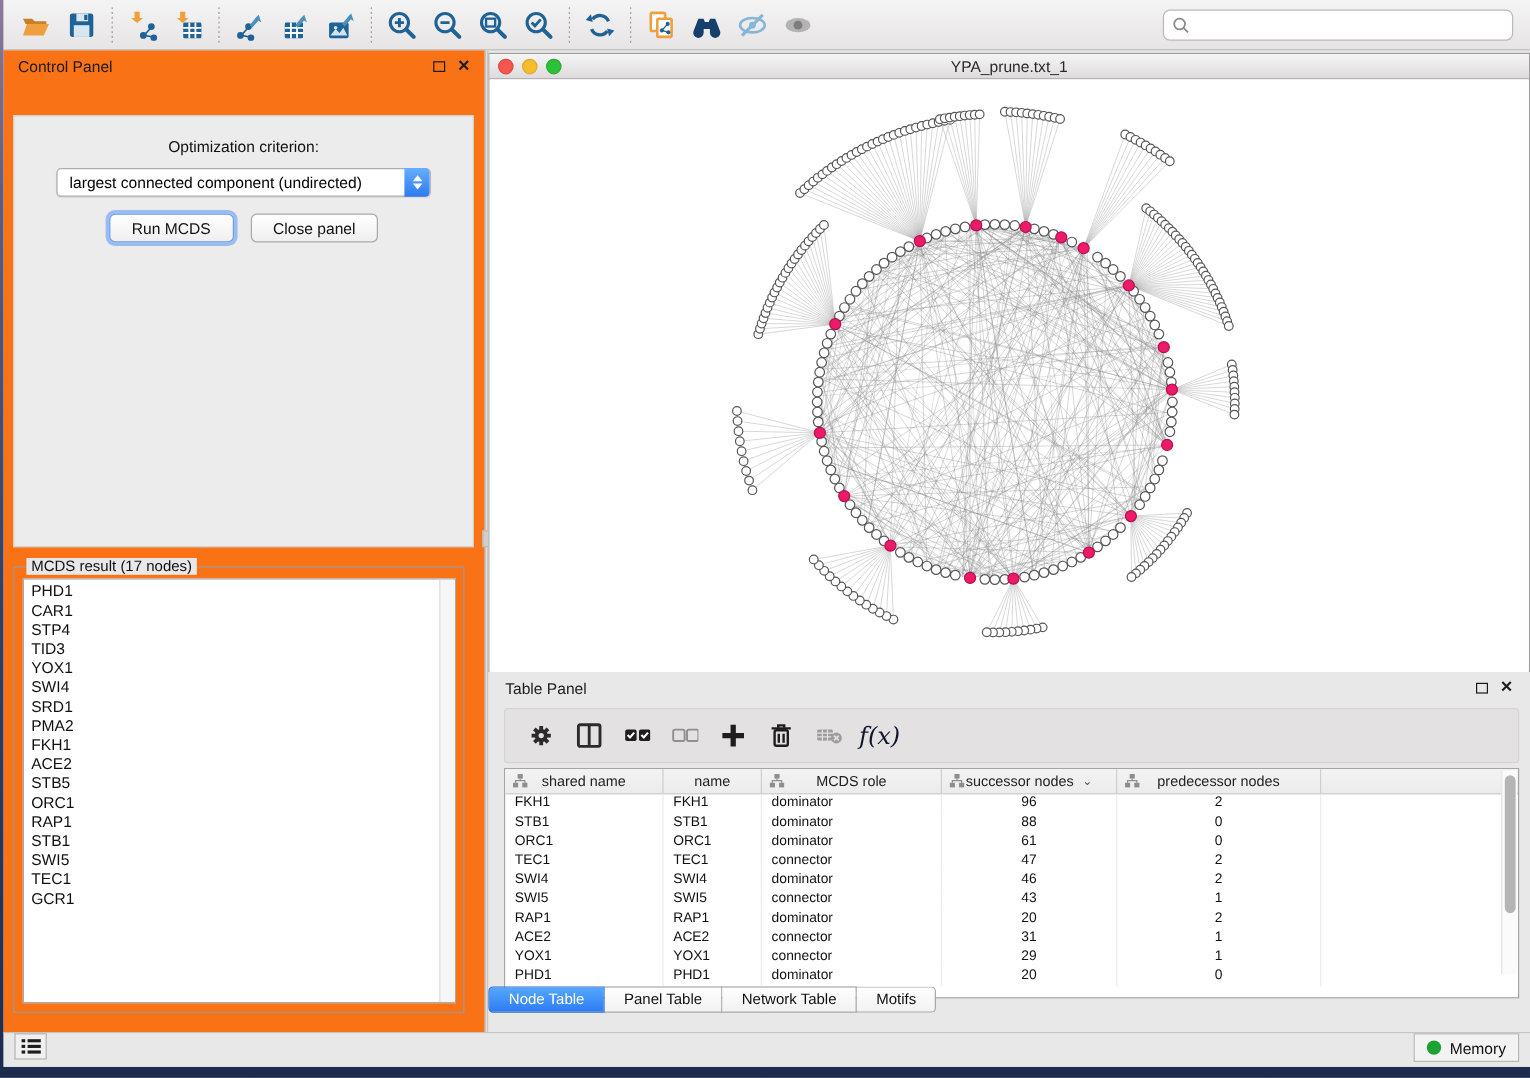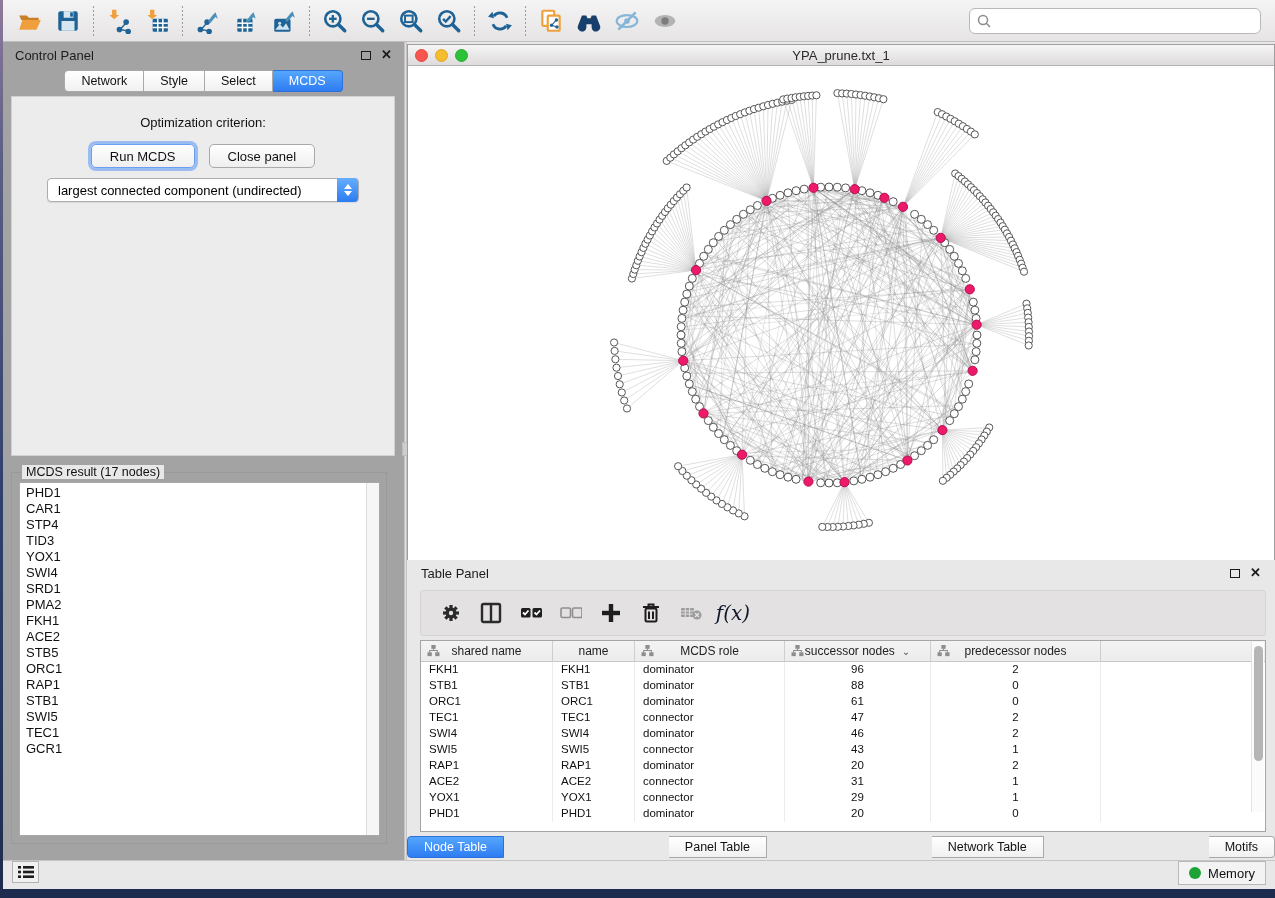--- a/index.html
+++ b/index.html
@@ -15,21 +15,21 @@
   .tb-btn { width:38px; height:34px; display:flex; align-items:center; justify-content:center;
     background:transparent; border:none; cursor:default; flex:none; }
   .tb-sep { width:1px; height:30px; margin:0 6px; flex:none;
     background-image:linear-gradient(#9a9a9a 40%, transparent 40%); background-size:1px 4px; }
   #toolbar-spacer { flex:1; }
   #quick-search { width:292px; height:26px; background:#fff; border:1px solid #b9b9b9;
     border-radius:6px; display:flex; align-items:center; padding:0 6px; margin-right:6px; }
   #quick-search input { border:none; outline:none; flex:1; font-size:13px; background:transparent; }
 
   
-  #control-panel { position:absolute; left:0; top:42px; width:401px; height:818px; background:#a3a3a3; }
+  #control-panel { position:absolute; left:0; top:42px; width:401px; height:818px; background:#f97316; }
   .panel-titlebar { height:26px; display:flex; align-items:center; padding:0 12px; }
   .panel-title { font-size:13px; color:#1c1c1c; }
   .panel-titlebar .spacer { flex:1; }
   .win-float { width:10px; height:9px; border:1.5px solid #1a1a1a; display:inline-block; margin-right:10px; }
   .win-close { font-size:13px; font-weight:bold; color:#1a1a1a; line-height:10px; }
 
   .seg-tabs { display:flex; justify-content:center; margin-top:2px; }
   .seg-tab { height:22px; padding:0 16px; display:flex; align-items:center; font-size:12.5px;
     background:linear-gradient(#ffffff,#f1f1f1); border:1px solid #a9a9a9; border-left:none; color:#111; }
   .seg-tab:first-child { border-left:1px solid #a9a9a9; border-radius:4px 0 0 4px; }
@@ -90,21 +90,21 @@
   .th { display:flex; align-items:center; justify-content:center; gap:5px; font-size:12px; color:#222;
     border-right:1px solid #cfcdce; position:relative; }
   .th .sort { font-size:10px; color:#555; margin-left:2px; }
   #table-body { position:relative; }
   .tr { display:flex; height:16px; }
   .td { font-size:11.5px; color:#111; padding:1px 8px 0 8px; border-right:1px solid #ececec; overflow:hidden; white-space:nowrap; }
   .td.num { text-align:center; }
   #table-scroll { position:absolute; right:1px; top:1px; width:13px; height:170px; background:#fbfbfb; border-left:1px solid #e4e4e4; }
   #table-thumb { position:absolute; left:2px; top:4px; width:9px; height:115px; background:#b5b5b5; border-radius:5px; }
 
-  #table-tabs { position:absolute; left:0; width:868px; top:274px; display:flex; justify-content:space-between; }
+  #table-tabs { position:absolute; left:0; width:868px; top:260px; display:flex; justify-content:flex-start; }
 
   
   #status-bar { position:absolute; left:0; top:860px; width:1272px; height:29px; background:#e9e8e8;
     border-top:1px solid #c6c4c5; display:flex; padding:0 9px; }
   #status-list-btn { width:27px; height:22px; background:#f1f0f0; border:1px solid #b4b2b3;
     display:flex; align-items:center; justify-content:center; }
   #status-spacer { flex:1; }
   #memory-btn { height:24px; padding:0 10px; background:#f4f3f3; border:1px solid #b9b7b8;
     display:flex; align-items:center; gap:7px; font-size:13px; color:#111; }
   #memory-dot { width:12px; height:12px; border-radius:50%; background:#1da335; }
@@ -331,39 +331,33 @@
     </div>
   </div>
 
   <div id="control-panel">
     <div class="panel-titlebar">
       <span class="panel-title">Control Panel</span>
       <span class="spacer"></span>
       <span class="win-float"></span>
       <span class="win-close">✕</span>
     </div>
-    <div class="seg-tabs" id="cp-tabs">
-        <div class="seg-tab">Network</div>
-        <div class="seg-tab">Style</div>
-        <div class="seg-tab">Select</div>
-        <div class="seg-tab active">MCDS</div>
-      </div>
 
     <div id="mcds-pane">
       <div id="opt-label">Optimization criterion:</div>
-      <div id="mcds-buttons">
-        <button class="mac-btn focused">Run MCDS</button>
-        <button class="mac-btn">Close panel</button>
-      </div>
       <div id="criterion-select">
         <span>largest connected component (undirected)</span>
         <span id="criterion-stepper">
             <span class="up"></span>
             <span class="dn"></span>
           </span>
+      </div>
+      <div id="mcds-buttons">
+        <button class="mac-btn focused">Run MCDS</button>
+        <button class="mac-btn">Close panel</button>
       </div>
     </div>
 
     <div id="result-group">
       <span id="result-legend">MCDS result (17 nodes)</span>
       <div id="result-list">
         <div id="result-items">
             <div>PHD1</div>
             <div>CAR1</div>
             <div>STP4</div>

